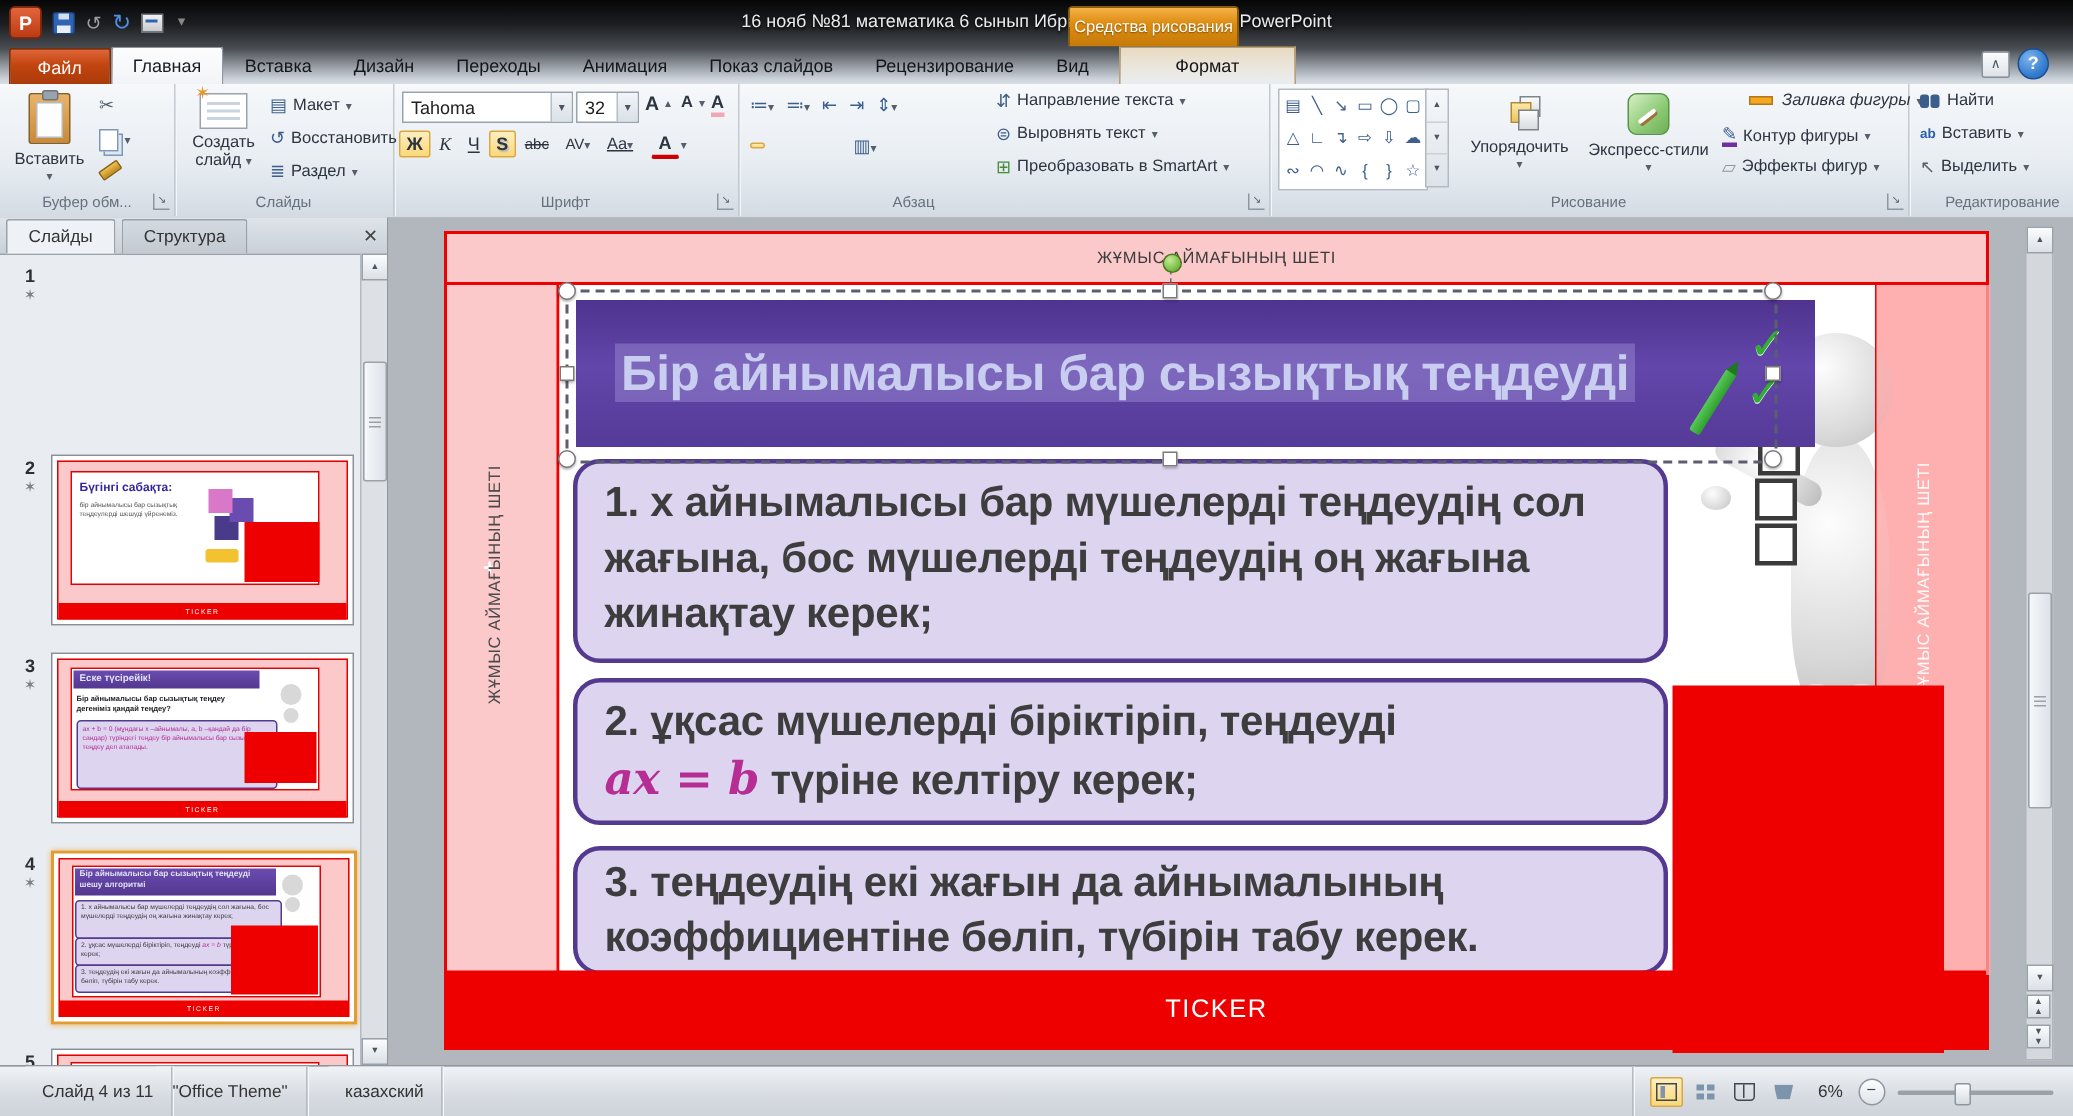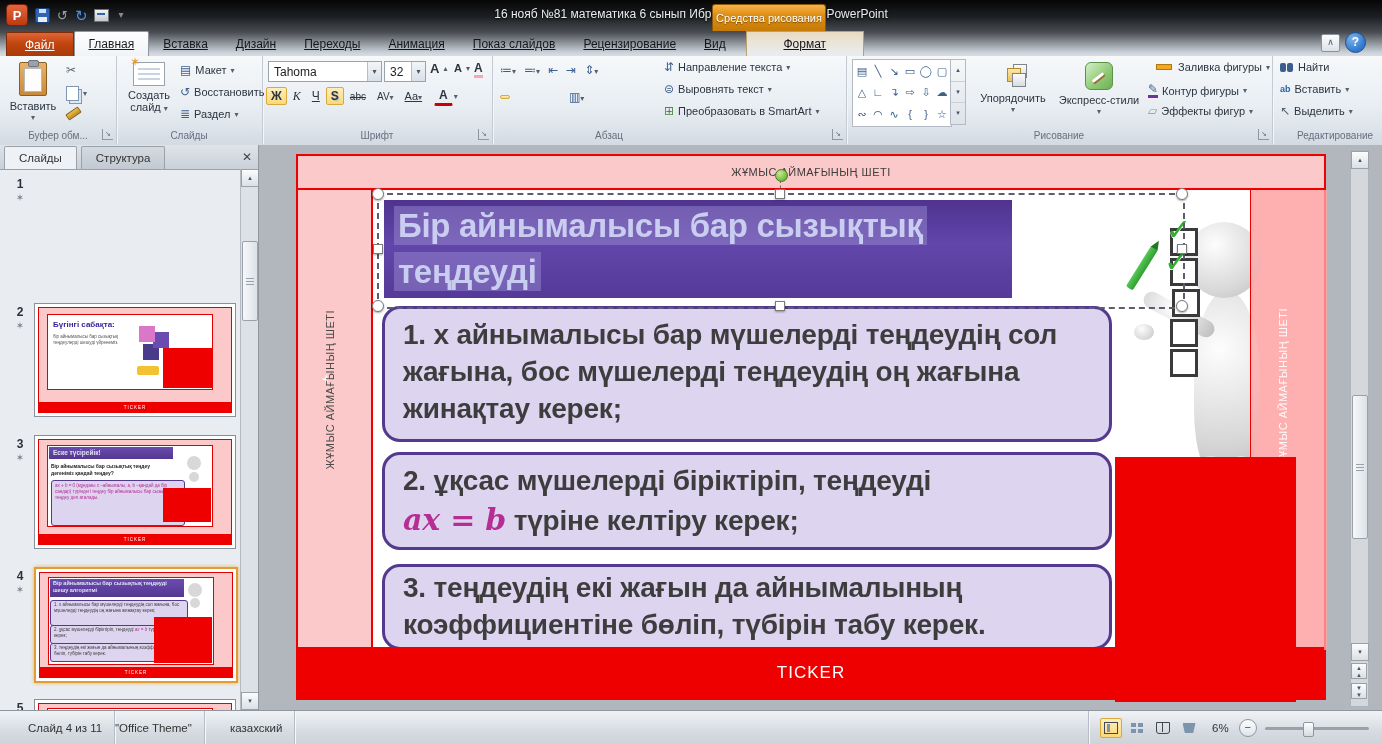--- a/index.html
+++ b/index.html
@@ -21,21 +21,21 @@
   .qprint{width:13px;height:11px;background:linear-gradient(#f2f2f2,#c6c9cd);border:1px solid #6e7277;position:relative;}
   .qprint:after{content:"";position:absolute;left:2px;top:3px;width:8px;height:2px;background:#2f64b5;}
   .qsep{color:#888;font-size:10px;margin-left:2px;}
   #win-title{position:absolute;left:0;right:0;top:7px;text-align:center;font-size:12px;color:#e9ebee;text-shadow:0 1px 2px #000;}
   
   #ctx-head{position:absolute;left:712px;top:4px;width:112px;height:26px;border-radius:3px 3px 0 0;
     background:linear-gradient(#f7b34a,#dd8d12 40%,#c67a08);border:1px solid #8a5a06;border-bottom:none;
     color:#fff;font-size:11px;display:flex;align-items:center;justify-content:center;text-shadow:0 1px 1px #7a4c00;}
   
   #tabs{position:absolute;left:0;top:30px;width:1382px;height:26px;display:flex;align-items:flex-end;}
-  .tab{height:24px;padding:0 14px;display:flex;align-items:center;font-size:12px;color:#141619;cursor:default;text-decoration:underline;}
+  .tab{height:24px;padding:0 14px;display:flex;align-items:center;font-size:12px;color:#141619;cursor:default;}
   .tab-file{background:linear-gradient(#e0663a,#c2450f 45%,#aa3a0a);color:#fff;border:1px solid #7d2d08;border-bottom:none;
     border-radius:2px 2px 0 0;margin-left:6px;padding:0 18px;height:23px;}
   .tab-sel{background:linear-gradient(#fdfdfe,#f1f4f7);border:1px solid #8f969e;border-bottom:none;border-radius:2px 2px 0 0;color:#1a1c1f;}
   .tab-ctx{background:linear-gradient(rgba(250,233,205,.9),rgba(233,237,241,.95));border:1px solid #b9a06c;border-bottom:none;}
   #ribbon-min{position:absolute;right:42px;top:34px;width:17px;height:16px;border:1px solid #8a9097;border-radius:2px;
     background:linear-gradient(#fbfcfd,#dde2e8);color:#4a5560;font-size:9px;text-align:center;line-height:15px;}
   #help-btn{position:absolute;right:16px;top:32px;width:19px;height:19px;border-radius:50%;
     background:radial-gradient(circle at 35% 30%,#7db4ec,#2e77cc 70%);color:#fff;font-weight:bold;font-size:12px;
     text-align:center;line-height:19px;border:1px solid #1b4f92;}
   
@@ -129,22 +129,22 @@
   #fig-leg1{left:902px;top:300px;width:22px;height:150px;border-radius:10px;}
   #fig-leg2{left:932px;top:300px;width:22px;height:150px;border-radius:10px;}
   #fig-foot1{left:888px;top:438px;width:34px;height:14px;border-radius:50%;}
   #fig-foot2{left:928px;top:438px;width:34px;height:14px;border-radius:50%;}
   .chk{position:absolute;width:22px;height:22px;border:3px solid #3a3a3a;background:#fff;z-index:4;}
   .mark{position:absolute;color:#2fae2f;font-size:30px;font-weight:bold;z-index:5;text-shadow:0 1px 0 #fff;}
   #pencil{position:absolute;left:820px;top:108px;width:48px;height:8px;background:linear-gradient(#57c957,#2f9e2f);
     border-radius:2px;transform:rotate(-58deg);z-index:5;}
   #pencil:after{content:"";position:absolute;right:-8px;top:0;border-left:9px solid #1e7a1e;border-top:4px solid transparent;border-bottom:4px solid transparent;}
   
-  #titlebox{position:absolute;left:86px;top:44px;width:628px;height:98px;z-index:4;
-    background:linear-gradient(180deg,#4f338f,#6246aa 45%,#553a98);display:flex;align-items:center;padding-left:10px;box-sizing:border-box;}
+  #titlebox{position:absolute;left:86px;top:44px;width:826px;height:98px;z-index:4;
+    background:linear-gradient(180deg,#4f338f,#6246aa 45%,#553a98);display:flex;align-items:center;padding-left:26px;box-sizing:border-box;}
   #titlebox .tt{font-size:33px;font-weight:bold;color:#c9cdf0;line-height:46px;letter-spacing:-.3px;}
   #titlebox .tt span{background:rgba(158,144,212,.45);box-decoration-break:clone;-webkit-box-decoration-break:clone;padding:1px 4px;}
   #selrect{position:absolute;left:79px;top:37px;width:804px;height:112px;border:2px dashed #5d5d70;z-index:5;}
   .h-c{position:absolute;width:10px;height:10px;border-radius:50%;background:#fff;border:1px solid #7a7a7a;z-index:7;box-shadow:0 1px 2px rgba(0,0,0,.35);}
   .h-s{position:absolute;width:8px;height:8px;background:#fff;border:1px solid #7a7a7a;z-index:7;box-shadow:0 1px 2px rgba(0,0,0,.35);}
   #rotdot{position:absolute;left:477px;top:13px;width:11px;height:11px;border-radius:50%;z-index:7;
     background:radial-gradient(circle at 35% 30%,#c8e89a,#7dc24b 60%,#5f9626);border:1px solid #4c7a1e;}
   #rotline{position:absolute;left:482px;top:24px;width:0;height:14px;border-left:1px dashed #6a6a6a;z-index:6;}
   
   .stepbox{position:absolute;left:84px;width:730px;background:#ddd4f0;border:3px solid #533a8e;border-radius:18px;
@@ -355,21 +355,21 @@
           <i></i>
         </span>
       <span style="margin-top:6px;">Упорядочить</span>
       <span class="dd">▾</span>
     </div>
     <div class="bigbtn" style="left:210px;top:6px;width:86px;">
       <span class="ic-qs"></span>
       <span style="margin-top:4px;">Экспресс-стили</span>
       <span class="dd">▾</span>
     </div>
-    <div class="smbtn" style="left:310px;top:5px;">
+    <div class="smbtn" style="left:320px;top:5px;font-style:italic;">
       <span class="ubar" style="background:#f5a623;border:1px solid #b07810;"></span>
       <span>Заливка фигуры</span>
       <span class="dd">▾</span>
     </div>
     <div class="smbtn" style="left:302px;top:27px;">
       <span class="gi" style="border-bottom:3px solid #7030a0;">✎</span>
       <span>Контур фигуры</span>
       <span class="dd">▾</span>
     </div>
     <div class="smbtn" style="left:302px;top:49px;">

